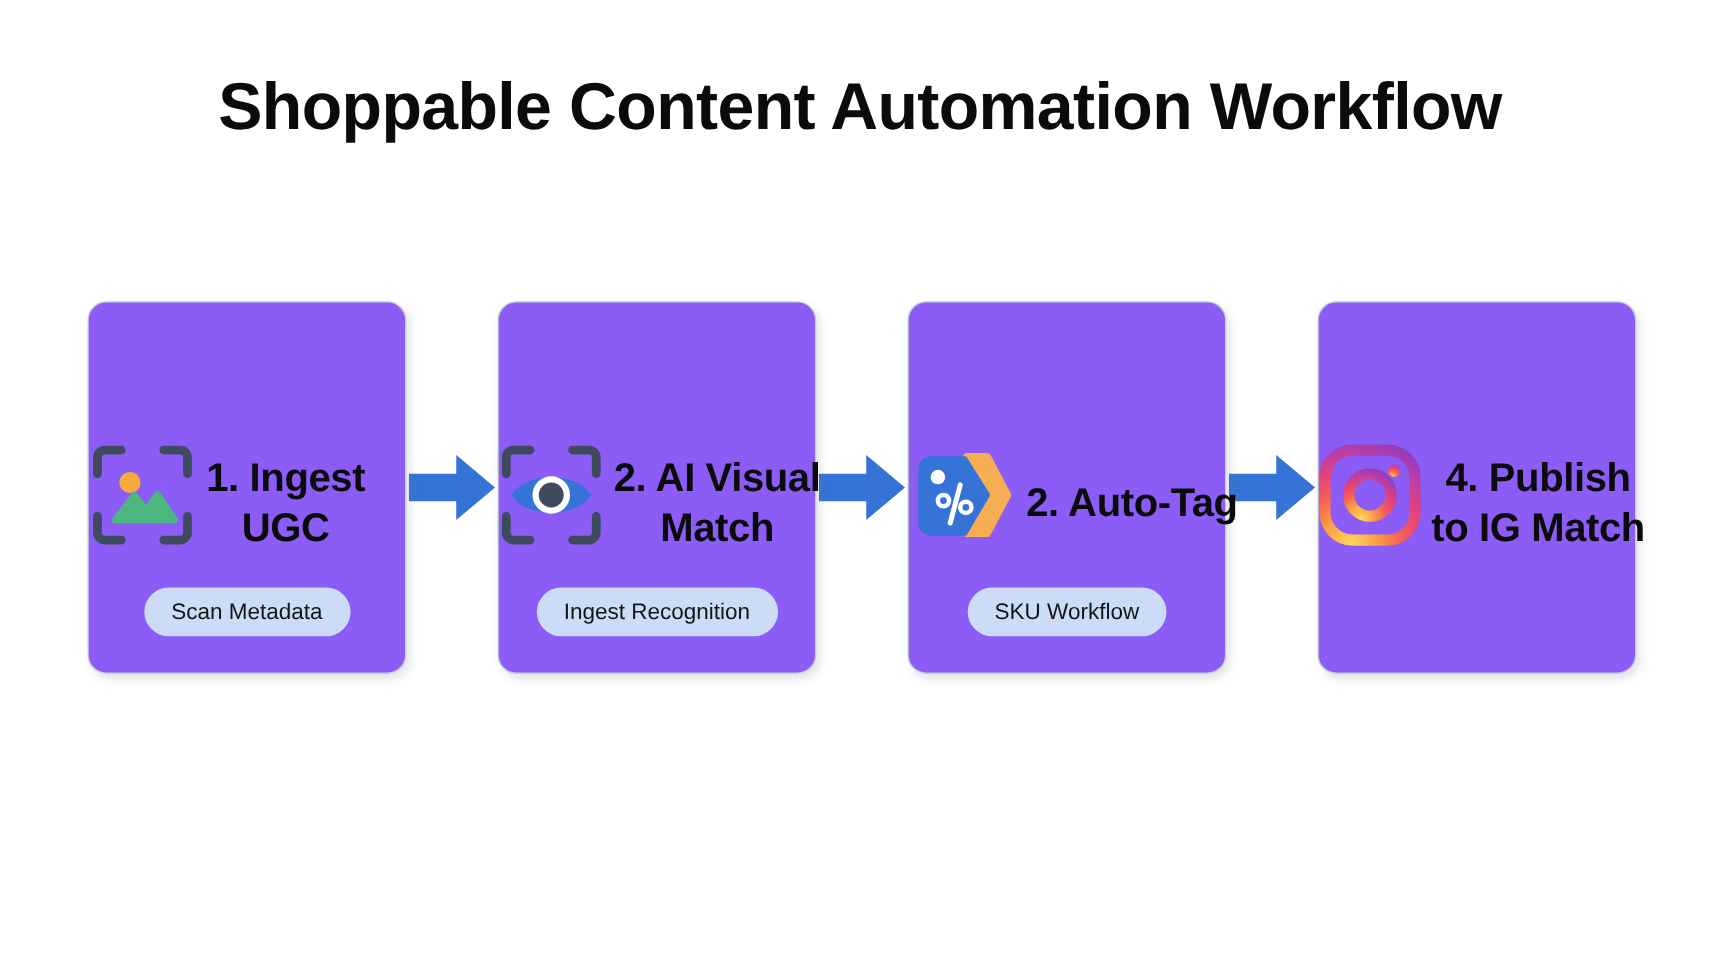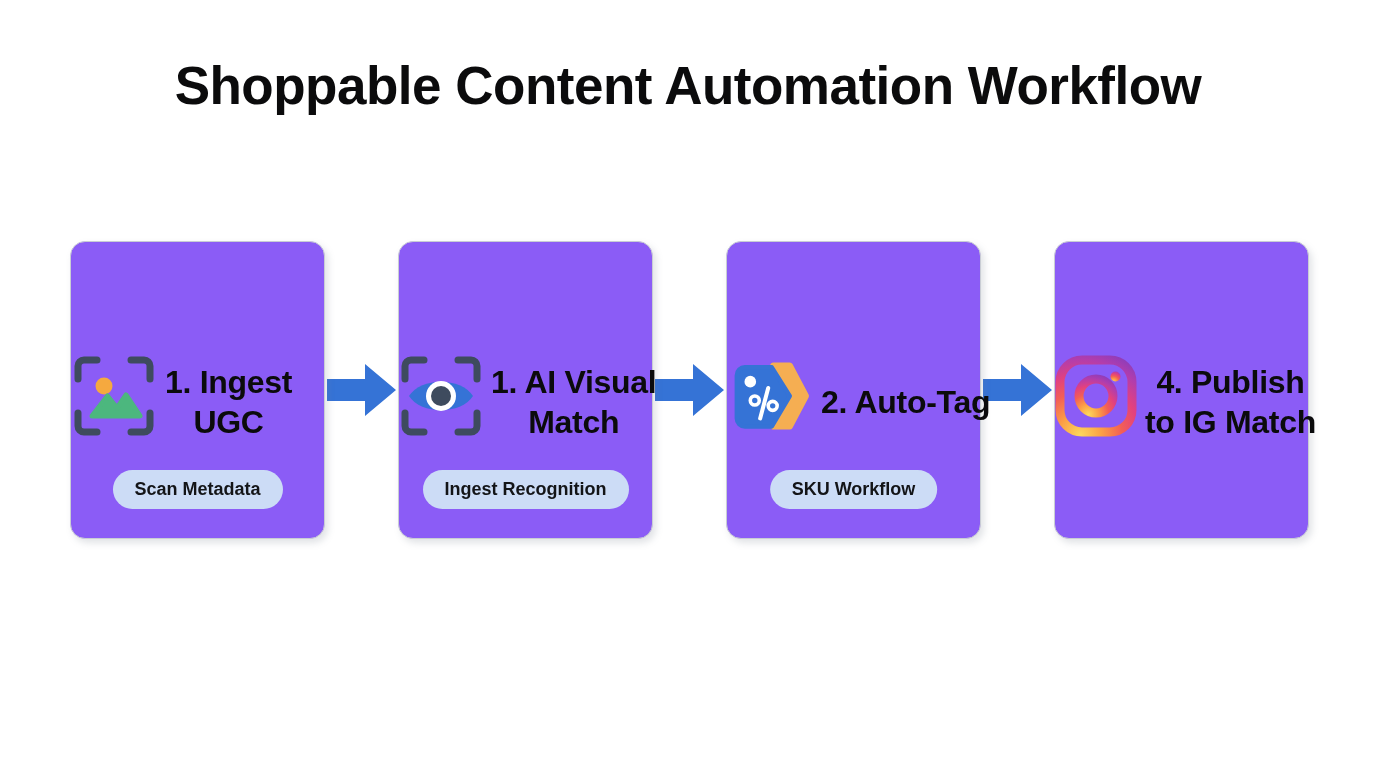--- a/index.html
+++ b/index.html
@@ -84,21 +84,21 @@
   }
 
   .pill {
     position: absolute;
     bottom: 29px;
     left: 50%;
     transform: translateX(-50%);
     background: #ccdcf6;
     color: #131417;
     font-size: 18px;
-    font-weight: 700;
+    font-weight: 400;
     border-radius: 999px;
     padding: 9px 22px;
     white-space: nowrap;
     line-height: 1.15;
   }
 
   
   .arrow {
     flex: 0 0 auto;
     width: 73px;
@@ -152,21 +152,21 @@
             <path d="M59 6 H72 A6 6 0 0 1 78 12 V25"></path>
             <path d="M78 59 V72 A6 6 0 0 1 72 78 H59"></path>
             <path d="M25 78 H12 A6 6 0 0 1 6 72 V59"></path>
           </g>
           <path d="M10 42 C22 23 62 23 74 42 C62 61 22 61 10 42 Z" fill="#3573d6"></path>
           <circle cx="42" cy="42" r="15" fill="#ffffff"></circle>
           <circle cx="42" cy="42" r="10" fill="#3e4b5e"></circle>
         </svg>
       </div>
       <div class="card-title">
-        <span>1. AI Visual</span><br>
+        <span>2. AI Visual</span><br>
         <span>Match</span>
       </div>
       <div class="pill">Ingest Recognition</div>
     </div>
 
     <div class="arrow">
       <svg width="70" height="56" viewBox="0 0 70 56">
         <path d="M0 17 H38 V2 L69 28 L38 54 V39 H0 Z" fill="#3573d6"></path>
       </svg>
     </div>

